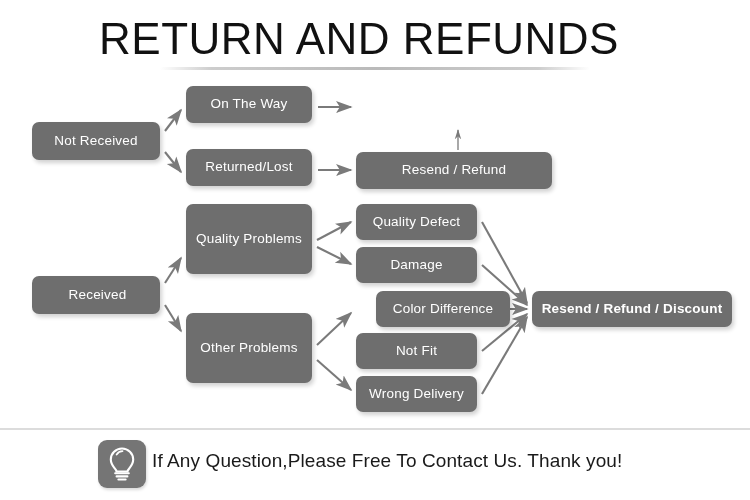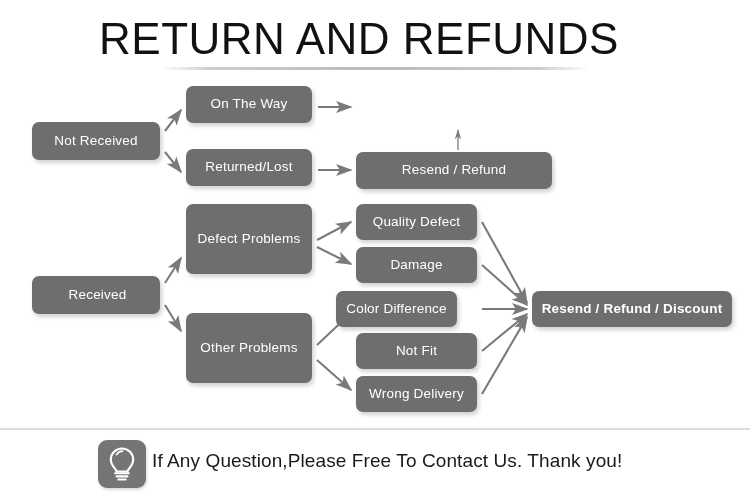--- a/index.html
+++ b/index.html
@@ -162,32 +162,32 @@
   <div class="node" style="left:186px; top:149px; width:126px; height:37px;">
     <span>Returned/Lost</span>
   </div>
   <div class="node" style="left:356px; top:152px; width:196px; height:37px;">
     <span>Resend / Refund</span>
   </div>
   <div class="node" style="left:32px; top:276px; width:128px; height:38px;padding-left:9px;">
     <span>Received</span>
   </div>
   <div class="node" style="left:186px; top:204px; width:126px; height:70px;">
-    <span>Defect Problems</span>
+    <span>Quality Problems</span>
   </div>
   <div class="node" style="left:186px; top:313px; width:126px; height:70px;">
     <span>Other Problems</span>
   </div>
   <div class="node" style="left:356px; top:204px; width:121px; height:36px;">
     <span>Quality Defect</span>
   </div>
   <div class="node" style="left:356px; top:247px; width:121px; height:36px;">
     <span>Damage</span>
   </div>
-  <div class="node" style="left:336px; top:291px; width:121px; height:36px;">
+  <div class="node" style="left:376px; top:291px; width:134px; height:36px;">
     <span>Color Difference</span>
   </div>
   <div class="node" style="left:356px; top:333px; width:121px; height:36px;">
     <span>Not Fit</span>
   </div>
   <div class="node" style="left:356px; top:376px; width:121px; height:36px;">
     <span>Wrong Delivery</span>
   </div>
   <div class="node" style="left:532px; top:291px; width:200px; height:36px;font-weight:bold;">
     <span>Resend / Refund / Discount</span>

